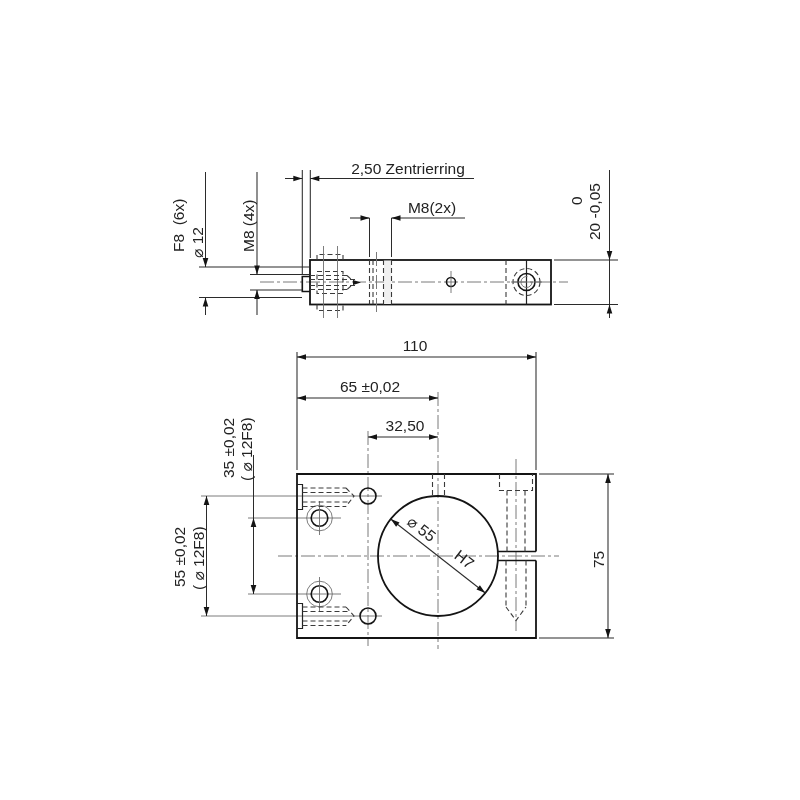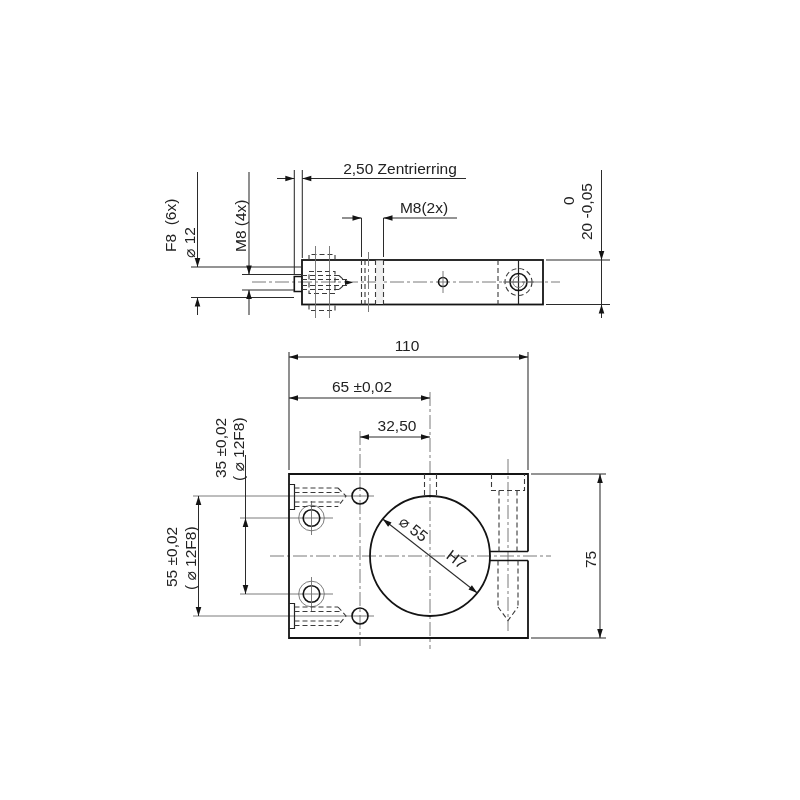--- a/index.html
+++ b/index.html
@@ -1,17 +1,17 @@
 <!DOCTYPE html>
 <html><head>
 <meta charset="utf-8">
 <style>
   html,body{margin:0;padding:0;background:#ffffff;}
   #stage{position:relative;width:688px;height:800px;background:#ffffff;overflow:hidden;
-         font-family:"Liberation Sans", sans-serif;}
+         font-family:"Liberation Sans", sans-serif;padding-left:8px;}
   svg text{font-family:"Liberation Sans","DejaVu Sans",sans-serif;font-size:15.5px;fill:#222;}
   .edge{stroke:#141414;stroke-width:1.8;fill:none;}
   .edge2{stroke:#141414;stroke-width:1.6;fill:none;}
   .hid{stroke:#3a3a3a;stroke-width:1.1;fill:none;stroke-dasharray:5 3;}
   .cl{stroke:#7a7a7a;stroke-width:1;fill:none;stroke-dasharray:14 3 3 3;}
   .thin{stroke:#6e6e6e;stroke-width:0.9;fill:none;}
   .dim{stroke:#2b2b2b;stroke-width:1.05;fill:none;}
   .arr{fill:#141414;stroke:none;}
 </style>
 </head>

